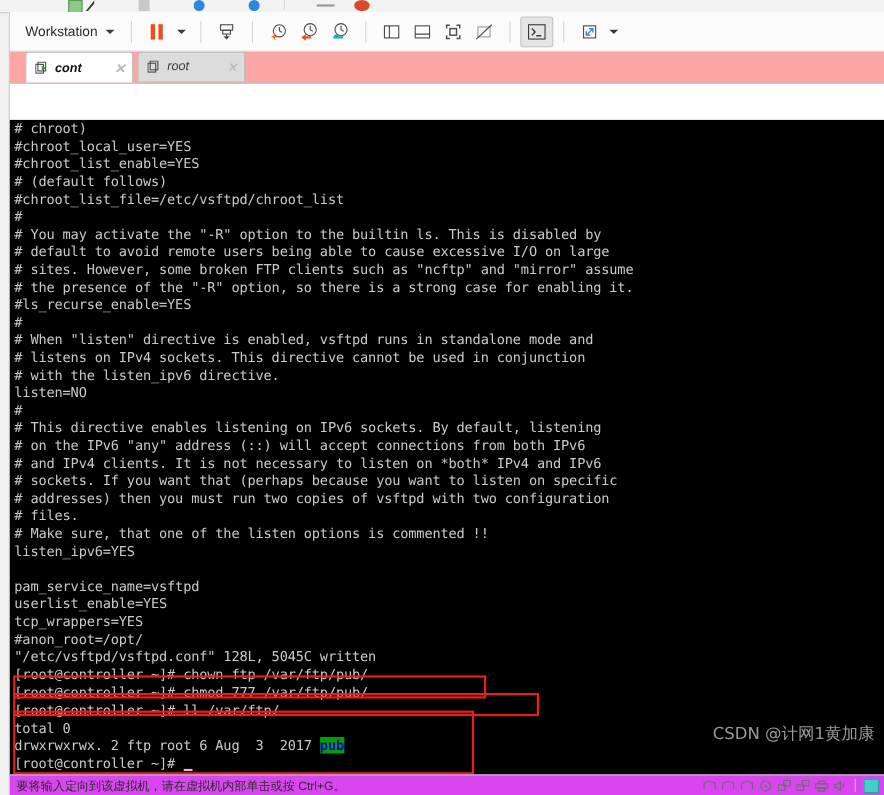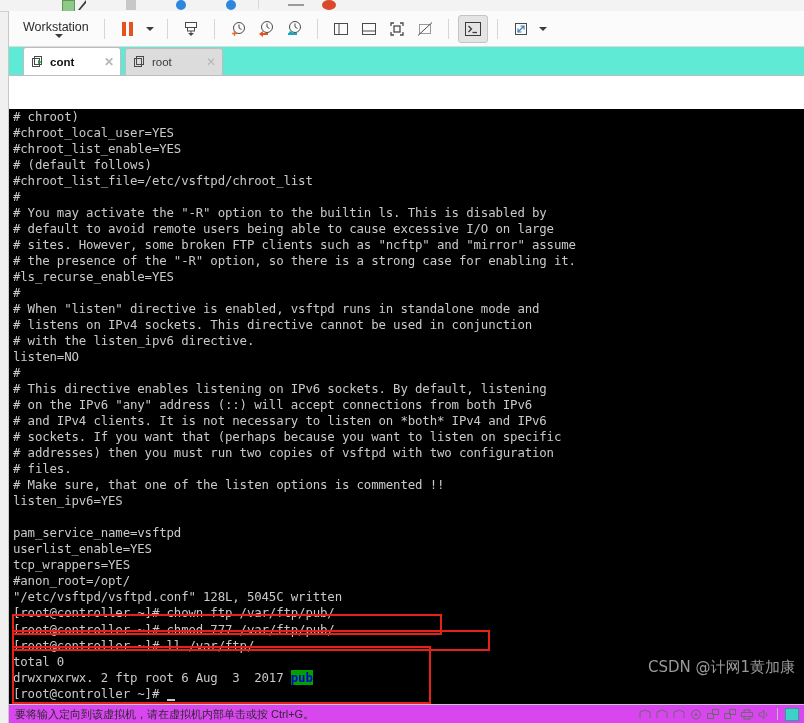--- a/index.html
+++ b/index.html
@@ -39,33 +39,33 @@
   .win-btns{position:absolute;right:0;top:0;height:34px;display:flex;}
   .win-btn{width:46px;height:34px;display:flex;align-items:center;justify-content:center;}
   .win-btn svg{display:block;}
 
   
   .toolbar{
     position:relative;height:35px;background:#fbfbfb;
     border-bottom:1px solid #dcdcdc;
     display:flex;align-items:center;padding-left:10px;
   }
-  .ws-menu{display:flex;align-items:center;font-size:12.5px;color:#2b2b2b;padding:3px 6px 3px 4px;flex-direction:column;}
+  .ws-menu{display:flex;align-items:center;font-size:12.5px;color:#2b2b2b;padding:3px 6px 3px 4px;}
   .caret{width:0;height:0;border-left:4px solid transparent;border-right:4px solid transparent;border-top:4px solid #3a3a3a;margin-left:7px;}
   .tsep{width:1px;height:20px;background:#d6d6d6;margin:0 9px;}
   .tbtn{width:28px;height:26px;display:flex;align-items:center;justify-content:center;border-radius:3px;}
   .tbtn.active{background:#e4e4e4;border:1px solid #c4c4c4;}
   .pause-ico{display:flex;gap:3px;}
   .pause-ico span{display:block;width:4px;height:14px;background:#e8501e;}
   .minicaret{width:0;height:0;border-left:4px solid transparent;border-right:4px solid transparent;border-top:4px solid #3a3a3a;}
 
   
   .tabbar{
-    position:relative;height:28px;background:#5eead4;
-    border-bottom:1px solid #bdbdbd;display:flex;align-items:flex-end;padding-left:14px;
+    position:relative;height:28px;background:#fca5a5;
+    border-bottom:1px solid #bdbdbd;display:flex;padding-left:14px;font-style:italic;
   }
   .tab{
     height:26px;min-width:82px;display:flex;align-items:center;gap:5px;
     padding:0 6px 0 8px;border:1px solid #bdbdbd;border-bottom:none;
     background:#dcdcdc;border-radius:3px 3px 0 0;margin-right:4px;
     font-size:11.5px;color:#3a3a3a;
   }
   .tab.sel{background:#ffffff;color:#111;font-weight:bold;height:27px;}
   .tab .x{margin-left:auto;color:#b6b6b6;font-size:12px;padding-left:8px;}
   .tabico{width:13px;height:12px;position:relative;flex:0 0 auto;}

